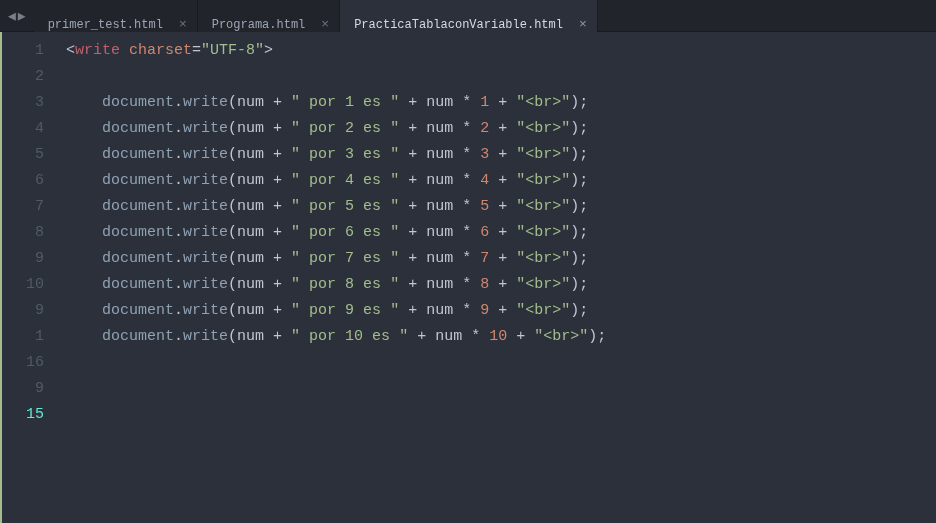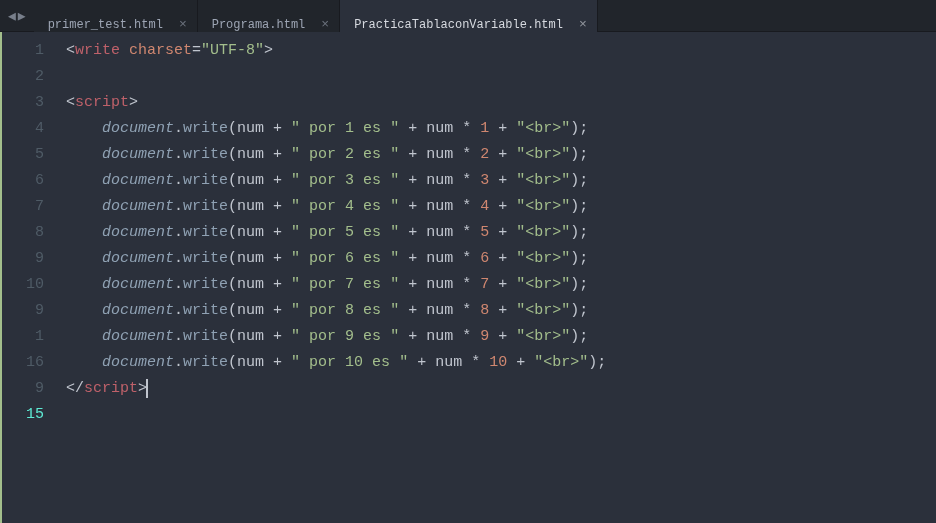--- a/index.html
+++ b/index.html
@@ -81,21 +81,21 @@
   }
   
   .tag    { color: #bf616a; }       
   .attr   { color: #d08770; margin-top: 9px; }       
   .eq     { color: #c0c5ce; }
   .str    { color: #a3be8c; }       
   .punct  { color: #c0c5ce; }       
   .angle  { color: #c0c5ce; }
   .kw-var { color: #d08770; font-style: italic; }
   .ident  { color: #c0c5ce; }
-  .obj    { color: #8fa1b3; font-style: italic; }  
+  .obj    { color: #8fa1b3; }  
   .method { color: #8fa1b3; }                       
   .num    { color: #d08770; }
   .op     { color: #c0c5ce; }  
   .cursor {
     display: inline-block;
     width: 2px;
     height: 19px;
     background: #c0c5ce;
     vertical-align: middle;
     margin-left: -1px;
@@ -139,26 +139,24 @@
       <div class="ln">10</div>
       <div class="ln">9</div>
       <div class="ln">1</div>
       <div class="ln">16</div>
       <div class="ln">9</div>
       <div class="ln current">15</div>
     </div>
   <div class="code" id="code">
       <div class="line"><span class="angle">&lt;</span><span class="tag">write</span><span class=""> </span><span class="attr">charset</span><span class="eq">=</span><span class="str">"UTF-8"</span><span class="angle">&gt;</span></div>
       <div class="line"><span class=""> </span></div>
-      <div class="line"><span class="angle">&lt;</span><span class="tag">script</span><span class="angle">&gt;</span></div>
       <div class="line"><span class="">    </span><span class="obj">document</span><span class="punct">.</span><span class="method">write</span><span class="punct">(</span><span class="ident">num</span><span class="op"> + </span><span class="str">" por 1 es "</span><span class="op"> + </span><span class="ident">num</span><span class="op"> * </span><span class="num">1</span><span class="op"> + </span><span class="str">"&lt;br&gt;"</span><span class="punct">)</span><span class="punct">;</span></div>
       <div class="line"><span class="">    </span><span class="obj">document</span><span class="punct">.</span><span class="method">write</span><span class="punct">(</span><span class="ident">num</span><span class="op"> + </span><span class="str">" por 2 es "</span><span class="op"> + </span><span class="ident">num</span><span class="op"> * </span><span class="num">2</span><span class="op"> + </span><span class="str">"&lt;br&gt;"</span><span class="punct">)</span><span class="punct">;</span></div>
       <div class="line"><span class="">    </span><span class="obj">document</span><span class="punct">.</span><span class="method">write</span><span class="punct">(</span><span class="ident">num</span><span class="op"> + </span><span class="str">" por 3 es "</span><span class="op"> + </span><span class="ident">num</span><span class="op"> * </span><span class="num">3</span><span class="op"> + </span><span class="str">"&lt;br&gt;"</span><span class="punct">)</span><span class="punct">;</span></div>
       <div class="line"><span class="">    </span><span class="obj">document</span><span class="punct">.</span><span class="method">write</span><span class="punct">(</span><span class="ident">num</span><span class="op"> + </span><span class="str">" por 4 es "</span><span class="op"> + </span><span class="ident">num</span><span class="op"> * </span><span class="num">4</span><span class="op"> + </span><span class="str">"&lt;br&gt;"</span><span class="punct">)</span><span class="punct">;</span></div>
       <div class="line"><span class="">    </span><span class="obj">document</span><span class="punct">.</span><span class="method">write</span><span class="punct">(</span><span class="ident">num</span><span class="op"> + </span><span class="str">" por 5 es "</span><span class="op"> + </span><span class="ident">num</span><span class="op"> * </span><span class="num">5</span><span class="op"> + </span><span class="str">"&lt;br&gt;"</span><span class="punct">)</span><span class="punct">;</span></div>
       <div class="line"><span class="">    </span><span class="obj">document</span><span class="punct">.</span><span class="method">write</span><span class="punct">(</span><span class="ident">num</span><span class="op"> + </span><span class="str">" por 6 es "</span><span class="op"> + </span><span class="ident">num</span><span class="op"> * </span><span class="num">6</span><span class="op"> + </span><span class="str">"&lt;br&gt;"</span><span class="punct">)</span><span class="punct">;</span></div>
       <div class="line"><span class="">    </span><span class="obj">document</span><span class="punct">.</span><span class="method">write</span><span class="punct">(</span><span class="ident">num</span><span class="op"> + </span><span class="str">" por 7 es "</span><span class="op"> + </span><span class="ident">num</span><span class="op"> * </span><span class="num">7</span><span class="op"> + </span><span class="str">"&lt;br&gt;"</span><span class="punct">)</span><span class="punct">;</span></div>
       <div class="line"><span class="">    </span><span class="obj">document</span><span class="punct">.</span><span class="method">write</span><span class="punct">(</span><span class="ident">num</span><span class="op"> + </span><span class="str">" por 8 es "</span><span class="op"> + </span><span class="ident">num</span><span class="op"> * </span><span class="num">8</span><span class="op"> + </span><span class="str">"&lt;br&gt;"</span><span class="punct">)</span><span class="punct">;</span></div>
       <div class="line"><span class="">    </span><span class="obj">document</span><span class="punct">.</span><span class="method">write</span><span class="punct">(</span><span class="ident">num</span><span class="op"> + </span><span class="str">" por 9 es "</span><span class="op"> + </span><span class="ident">num</span><span class="op"> * </span><span class="num">9</span><span class="op"> + </span><span class="str">"&lt;br&gt;"</span><span class="punct">)</span><span class="punct">;</span></div>
       <div class="line"><span class="">    </span><span class="obj">document</span><span class="punct">.</span><span class="method">write</span><span class="punct">(</span><span class="ident">num</span><span class="op"> + </span><span class="str">" por 10 es "</span><span class="op"> + </span><span class="ident">num</span><span class="op"> * </span><span class="num">10</span><span class="op"> + </span><span class="str">"&lt;br&gt;"</span><span class="punct">)</span><span class="punct">;</span></div>
-      <div class="line"><span class="angle">&lt;/</span><span class="tag">script</span><span class="angle">&gt;</span><span class="cursor"></span></div>
     </div>
 </div>
 
 </body></html>

